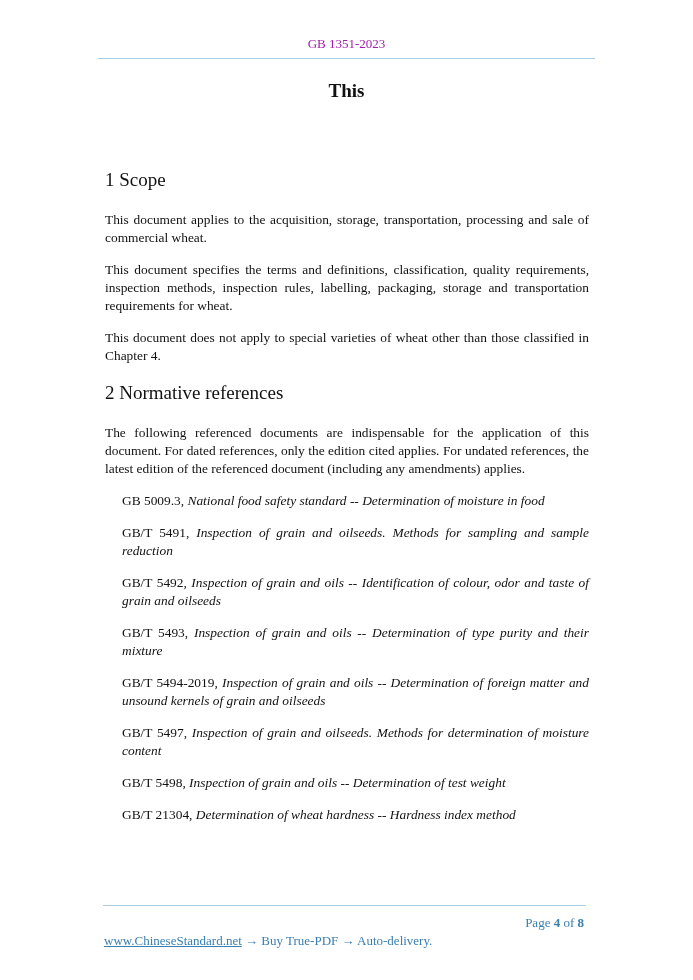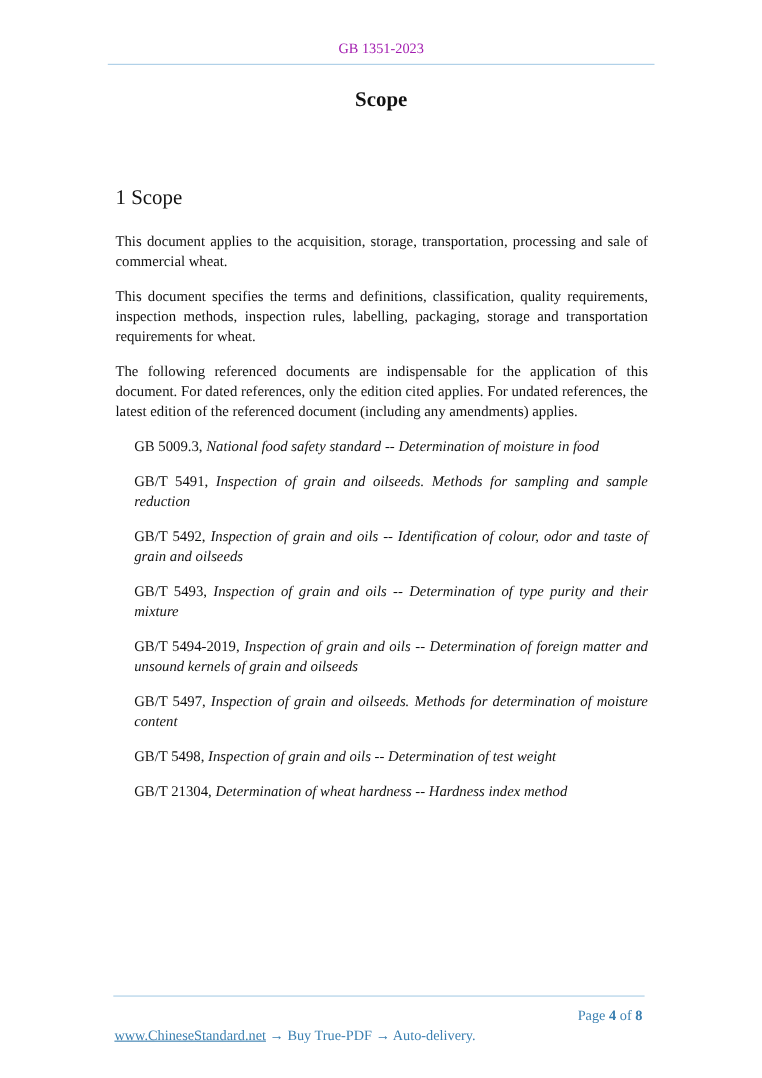--- a/index.html
+++ b/index.html
@@ -47,27 +47,29 @@
     .footer-left a { color: #3a7fb0; text-decoration: underline; }
     .footer-right { position: absolute; right: 0; top: 0; white-space: nowrap; }
     .footer-right b { font-weight: bold; }
   </style>
 </head>
 <body>
 
 <div class="page-header">GB 1351-2023</div>
 <div class="header-rule"></div>
 
-<h1 class="doc-title">Scope</h1>
+<h1 class="doc-title">This</h1>
 
 <div class="content">
   <h2 class="scope-title">1 Scope</h2>
   <p class="p-gap">This document applies to the acquisition, storage, transportation, processing and sale of commercial wheat.</p>
   <p class="p-gap">This document specifies the terms and definitions, classification, quality requirements, inspection methods, inspection rules, labelling, packaging, storage and transportation requirements for wheat.</p>
+  <p class="p-gap">This document does not apply to special varieties of wheat other than those classified in Chapter 4.</p>
 
+  <h2 class="normref-title">2 Normative references</h2>
   <p>The following referenced documents are indispensable for the application of this document. For dated references, only the edition cited applies. For undated references, the latest edition of the referenced document (including any amendments) applies.</p>
 
   <div class="refs">
     <div class="ref">
       <span class="code">GB 5009.3,</span>
       <span class="rtitle">National food safety standard -- Determination of moisture in food</span>
     </div>
     <div class="ref">
       <span class="code">GB/T 5491,</span>
       <span class="rtitle">Inspection of grain and oilseeds. Methods for sampling and sample reduction</span>

